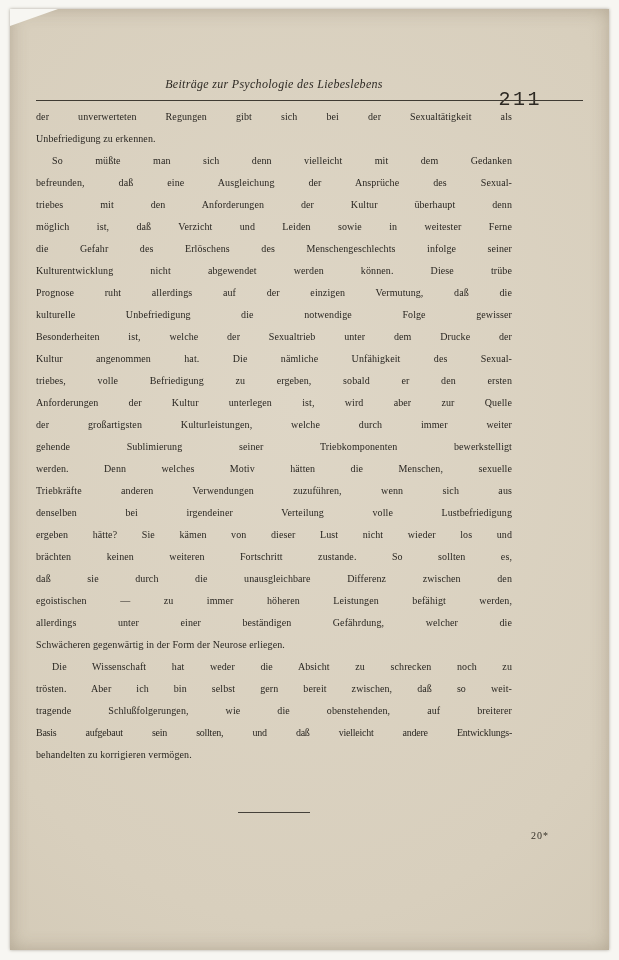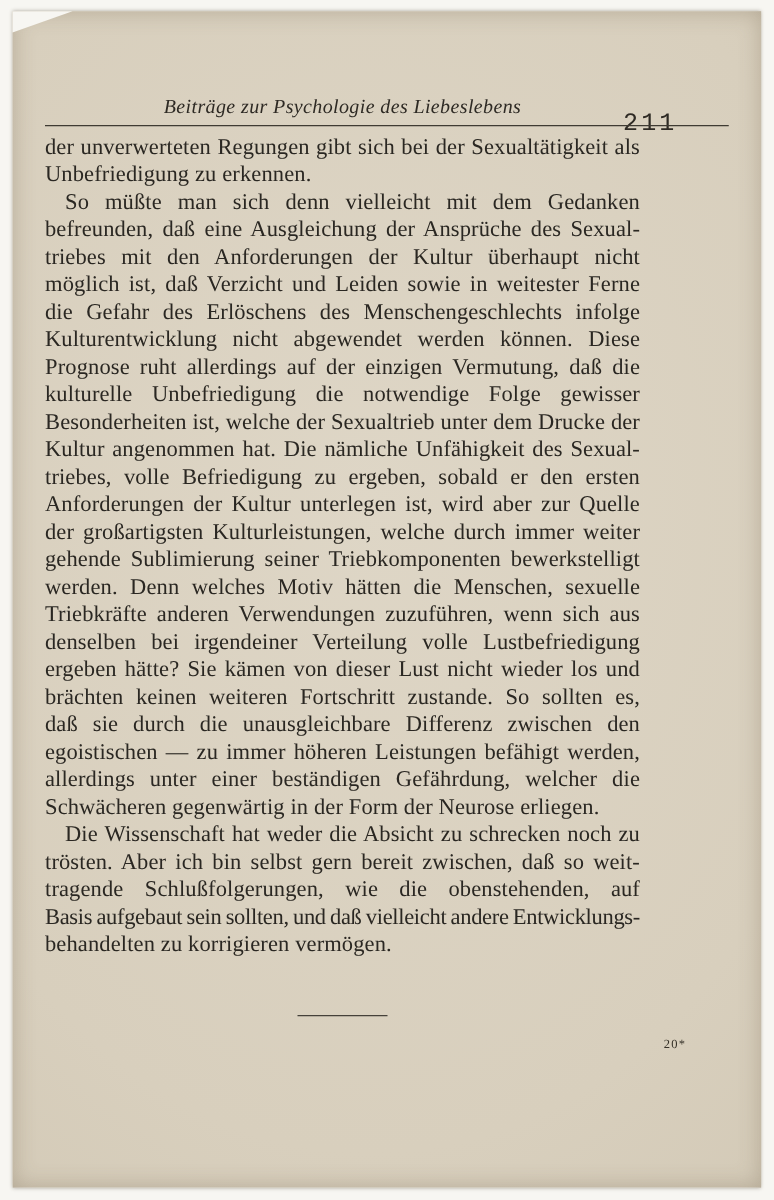--- a/index.html
+++ b/index.html
@@ -42,21 +42,21 @@
     width: 547px;
     height: 36px;
   }
   .head-title {
     position: absolute;
     left: 0;
     top: 0;
     width: 476px;
     text-align: center;
     font-style: italic;
-    font-size: 16px;
+    font-size: 12px;
     letter-spacing: 0.3px;
     color: #2e2a24;
   }
   .head-page {
     position: absolute;
     right: 41px;
     top: 11px;
     font-size: 20px;
     letter-spacing: 2.5px;
     color: #2e2a24;
@@ -71,21 +71,21 @@
   }
   .body {
     position: absolute;
     left: 26px;
     top: 97px;
     width: 476px;
   }
   .line {
     height: 22px;
     line-height: 22px;
-    font-size: 18px;
+    font-size: 10px;
     letter-spacing: 0.1px;
     text-align: justify;
     text-align-last: justify;
     overflow: hidden;
     white-space: normal;
   }
   .line.end {
     text-align: left;
     text-align-last: left;
   }
@@ -124,21 +124,21 @@
       <div class="head-page">211</div>
       <div class="head-rule"></div>
     </div>
 
     <div class="body">
 
     <div class="line">der unverwerteten Regungen gibt sich bei der Sexualtätigkeit als</div>
         <div class="line end">Unbefriedigung zu erkennen.</div>
         <div class="line indent">So müßte man sich denn vielleicht mit dem Gedanken</div>
         <div class="line">befreunden, daß eine Ausgleichung der Ansprüche des Sexual-</div>
-        <div class="line">triebes mit den Anforderungen der Kultur überhaupt nicht</div>
+        <div class="line">triebes mit den Anforderungen der Kultur überhaupt denn</div>
         <div class="line">möglich ist, daß Verzicht und Leiden sowie in weitester Ferne</div>
         <div class="line">die Gefahr des Erlöschens des Menschengeschlechts infolge seiner</div>
         <div class="line">Kulturentwicklung nicht abgewendet werden können. Diese trübe</div>
         <div class="line">Prognose ruht allerdings auf der einzigen Vermutung, daß die</div>
         <div class="line">kulturelle Unbefriedigung die notwendige Folge gewisser</div>
         <div class="line">Besonderheiten ist, welche der Sexualtrieb unter dem Drucke der</div>
         <div class="line">Kultur angenommen hat. Die nämliche Unfähigkeit des Sexual-</div>
         <div class="line">triebes, volle Befriedigung zu ergeben, sobald er den ersten</div>
         <div class="line">Anforderungen der Kultur unterlegen ist, wird aber zur Quelle</div>
         <div class="line">der großartigsten Kulturleistungen, welche durch immer weiter</div>

